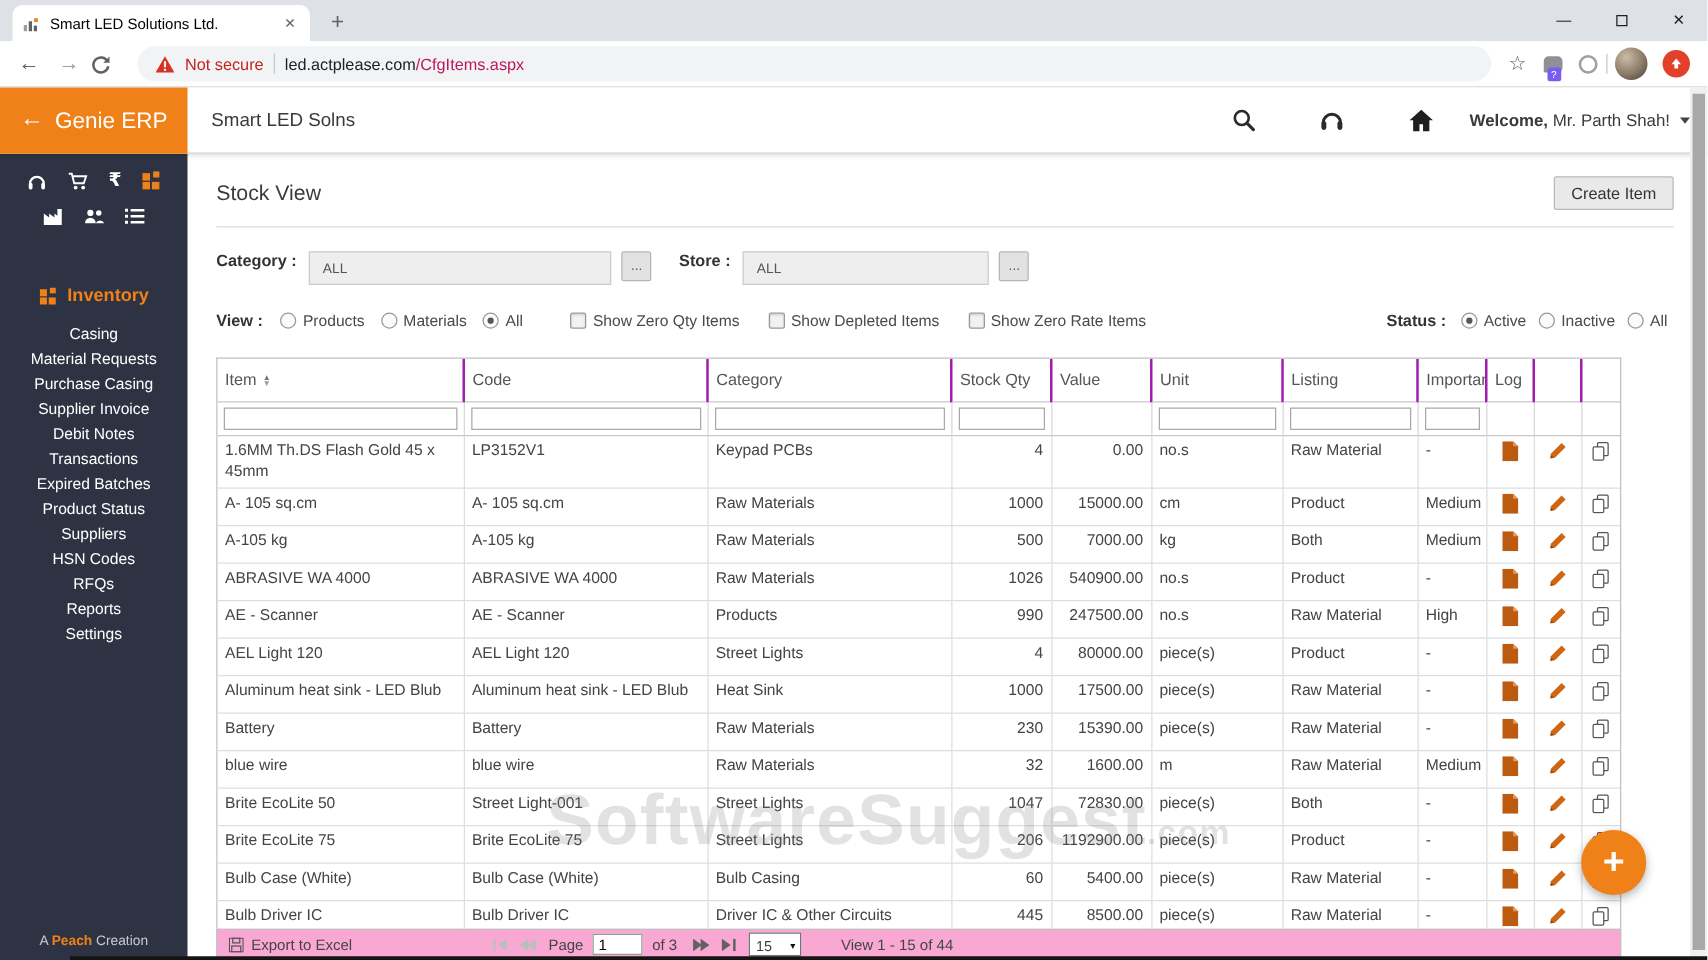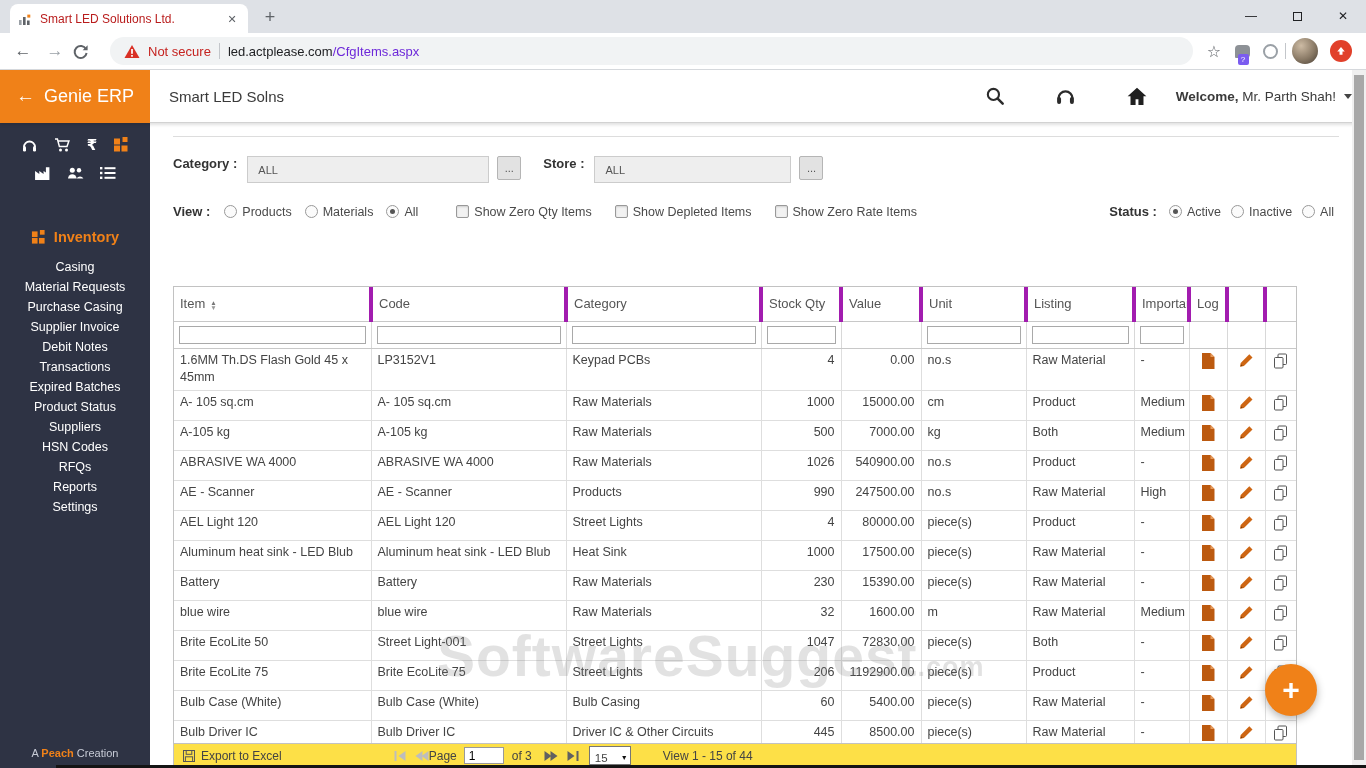--- a/index.html
+++ b/index.html
@@ -2,34 +2,34 @@
 <html style="--brand: #F08118; --sidebar: #2E3344; --alert: #D93025;"><head>
 <meta charset="utf-8">
 <style>
 *{box-sizing:border-box;margin:0;padding:0}
 html,body{width:1366px;height:768px;overflow:hidden}
 body{position:relative;font-family:"Liberation Sans","DejaVu Sans",sans-serif;background:#fff;color:#333}
 svg{display:block}
 
 .tabs{position:absolute;top:0;left:0;right:0;height:33px;background:#dee1e6;display:flex;align-items:flex-end}
 .tab{width:238px;height:29px;background:#fff;border-radius:8px 8px 0 0;margin-left:10px;display:flex;align-items:center;padding:0 8px;gap:8px}
-.tab-title{font-size:12px;color:#b91c1c;flex:1;white-space:nowrap;overflow:hidden}
+.tab-title{font-size:12px;color:#000000;flex:1;white-space:nowrap;overflow:hidden}
 .tab-close{font-size:11px;color:#5f6368;width:16px;height:16px;line-height:16px;text-align:center;border-radius:50%;cursor:pointer}
 .newtab{width:28px;height:28px;margin:0 0 1px 8px;font-size:18px;color:#5f6368;text-align:center;line-height:26px;cursor:pointer}
 .wincontrols{margin-left:auto;display:flex;align-self:stretch}
 .winbtn{width:46px;text-align:center;line-height:32px;font-size:12px;color:#202124;cursor:pointer}
 .winbtn .maxbox{display:inline-block;width:9px;height:9px;border:1px solid #202124;vertical-align:middle}
 .toolbar{position:absolute;top:33px;left:0;right:0;height:37px;background:#fff;border-bottom:1px solid #d6d9dd;display:flex;align-items:center;padding:0 8px;gap:2px}
 .navbtn{width:30px;text-align:center;font-size:17px;color:#5f6368;cursor:pointer}
 .navbtn.fwd{color:#9aa0a6}
 .omnibox{flex:1;height:28px;background:#f1f3f4;border-radius:14px;display:flex;align-items:center;padding:0 14px;gap:8px;margin:0 6px}
 .notsecure{color:#c5221f;font-size:13px;white-space:nowrap}
 .vsep{width:1px;height:16px;background:#c3c6ca}
 .url{font-size:13px;color:#202124;white-space:nowrap}
-.url .path{color:#6d28d9}
+.url .path{color:#be185d}
 .tool-ico{width:26px;display:flex;justify-content:center;align-items:center;cursor:pointer;position:relative}
 .star{font-size:16px;color:#5f6368}
 .bubble{width:15px;height:13px;background:#8d9196;border-radius:4px 4px 4px 1px;position:relative}
 .bubble .badge{position:absolute;left:3px;top:9px;width:11px;height:11px;background:#7b5cf0;color:#fff;font-size:8px;line-height:11px;text-align:center;border-radius:2px}
 .synccirc{width:15px;height:15px;border:2.5px solid #9aa0a6;border-radius:50%}
 .avatar{width:26px;height:26px;border-radius:50%;background:radial-gradient(circle at 35% 30%,#cdbba4,#8a7a66 55%,#4d4338 95%)}
 .redcirc{width:22px;height:22px;background:#e1402a;border-radius:50%;display:flex;align-items:center;justify-content:center}
 
 .app-header{position:absolute;top:70px;left:0;right:0;height:53px;background:#fff;border-bottom:1px solid #d2d2d2;box-shadow:0 2px 3px rgba(0,0,0,.12);display:flex;align-items:center;z-index:3}
 .brand{width:150px;height:53px;background:var(--brand);color:#fff;display:flex;align-items:center;justify-content:center;gap:9px;font-size:18px;cursor:pointer}
@@ -72,40 +72,40 @@
 .box.radio{border-radius:50%}
 .box.radio.on::after{content:"";position:absolute;left:3px;top:3px;width:5px;height:5px;border-radius:50%;background:#555}
 .checks{gap:23px;margin-left:38px}
 .box.check{border-radius:2px;background:#f2f2f2;box-shadow:inset 0 1px 2px rgba(0,0,0,.15)}
 .status-group{margin-left:auto;display:flex;align-items:center}
 .status-group .optgroup{margin-left:12px;gap:10px}
 
 .grid{position:absolute;left:23px;top:163px;bottom:0;width:1124px;display:flex;flex-direction:column;z-index:1}
 .tblwrap{flex:1;overflow:hidden;border:1px solid #c2c2c2;border-bottom:none}
 table{border-collapse:collapse;width:100%;table-layout:fixed;font-size:12.5px;color:#444}
-thead th{font-weight:normal;font-size:13px;color:#555;text-align:left;padding:9px 6px 10px;border-right:4px solid #a21caf;border-bottom:1px solid #c8c8c8;white-space:nowrap;overflow:hidden}
+thead th{font-weight:normal;font-size:13px;color:#555;text-align:left;padding:9px 6px 10px;border-right:2px solid #a21caf;border-bottom:1px solid #c8c8c8;white-space:nowrap;overflow:hidden}
 thead th:last-child{border-right:none}
 .sort{display:inline-flex;flex-direction:column;font-size:6.5px;line-height:5px;color:#999;vertical-align:middle;margin-left:5px}
 .sort .up{color:#777}
 tr.filters td{padding:4px 5px;border-right:1px solid #d8d8d8;border-bottom:1px solid #c8c8c8}
 tr.filters td:last-child{border-right:none}
 tr.filters input{width:100%;height:18px;border:1px solid #a9a9a9;font-size:11px;padding:0 3px;font-family:inherit}
 tbody td{padding:3px 6px 4px;border-right:1px solid #dedede;border-bottom:1px solid #dedede;vertical-align:top;line-height:17px;overflow:hidden}
 tbody td:last-child{border-right:none}
 tbody tr{height:24px}
 .num{text-align:right}
 .c-ico{text-align:center;padding-top:4px}
 .icobtn{display:inline-block;cursor:pointer}
 
-.pager{height:25px;border:1px solid #c2c2c2;background:#fde047;display:flex;align-items:center;font-size:12px;color:#444;padding:0 9px}
+.pager{height:25px;border:1px solid #c2c2c2;background:#f9a8d4;display:flex;align-items:center;font-size:12px;color:#444;padding:0 9px}
 .export{display:flex;align-items:center;gap:6px;cursor:pointer}
 .pg-nav{display:flex;align-items:center;gap:8px;margin-left:112px}
 .pg-btn{color:#bdbdbd;cursor:default}
 .pg-btn.en{color:#616161;cursor:pointer}
-.pg-label{}
+.pg-label{margin-left:10px}
 .pg-input{width:40px;height:17px;border:1px solid #999;font-size:12px;padding:0 4px;font-family:inherit}
 .pg-size{width:42px;height:19px;border:1px solid #767676;background:#fff;display:flex;align-items:center;padding:4px 2px 0 5px;font-size:11.5px;margin-left:10px;cursor:pointer}
 .pg-size .arr{margin-left:auto;font-size:7px;color:#111}
 .viewinfo{margin-left:32px}
 
 .watermark{position:absolute;left:287px;top:500px;font-size:57px;font-weight:bold;color:#7d7d7d;opacity:.22;letter-spacing:1px;white-space:nowrap;pointer-events:none;z-index:5}
 .watermark .dotcom{font-size:27px}
 .fab{position:absolute;left:1115px;top:541px;width:52px;height:52px;border-radius:50%;background:var(--brand);color:#fff;font-size:30px;font-weight:bold;display:flex;align-items:center;justify-content:center;box-shadow:0 3px 8px rgba(0,0,0,.3);cursor:pointer;z-index:6}
 .scrollbar{position:absolute;right:0;top:70px;bottom:0;width:14px;background:#f0f0f0;z-index:4}
 .scroll-thumb{position:absolute;left:2px;right:2px;top:5px;bottom:8px;background:#a8a8a8}
@@ -300,20 +300,24 @@
   <a>Reports</a>
 
   <a>Settings</a>
 </nav>
   <div class="credit">
     <span>A</span> <span class="peach">Peach</span> <span>Creation</span>
   </div>
 </div>
 
 <div class="main">
+  <div class="title-row">
+    <h1 class="page-title">Stock View</h1>
+    <button class="create-btn">Create Item</button>
+  </div>
   <div class="divider"></div>
 
   <div class="frow1">
     <span class="flabel">Category :</span>
     <div class="pickbox cat">
         <span>ALL</span>
       </div>
     <button class="dots-btn">...</button>
     <span class="flabel store-label">Store :</span>
     <div class="pickbox store">

